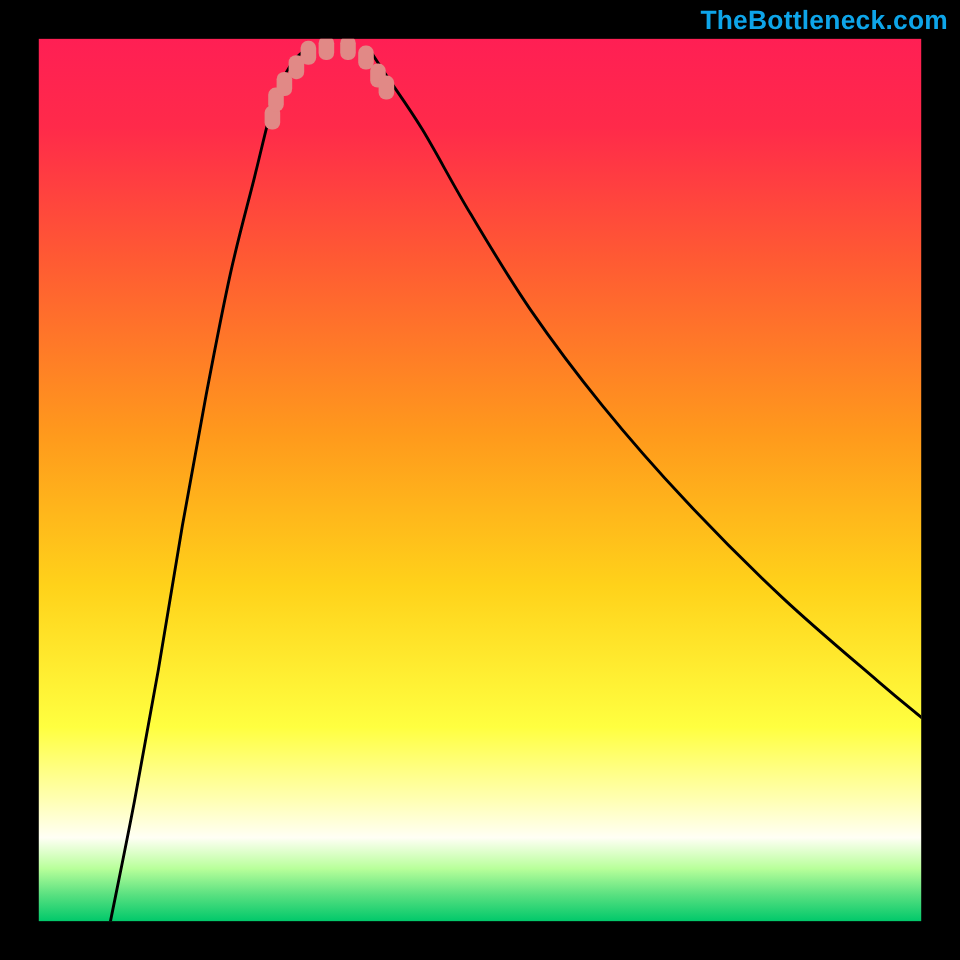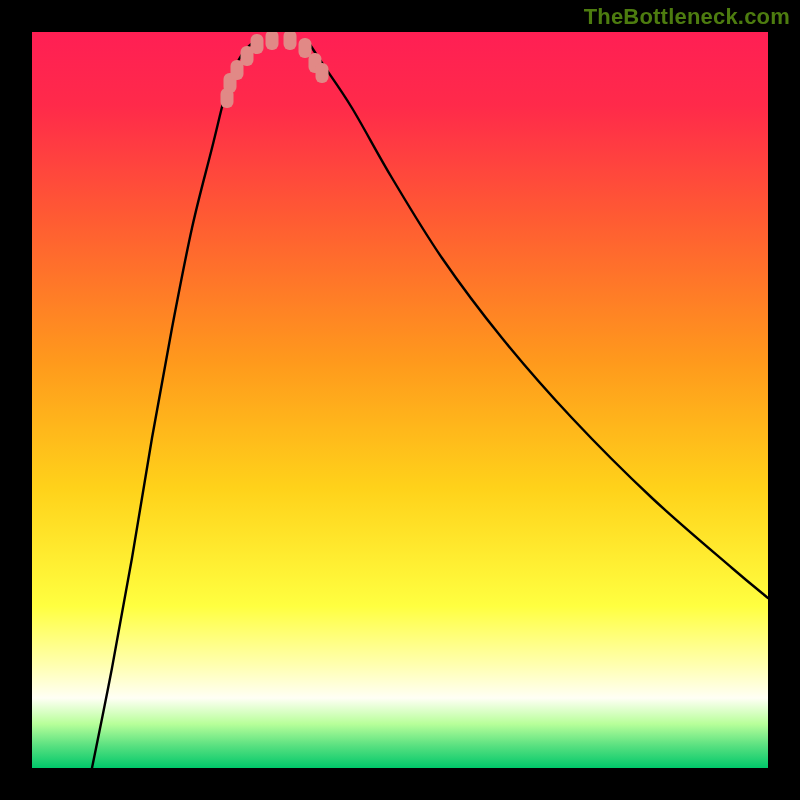--- a/index.html
+++ b/index.html
@@ -26,21 +26,21 @@
     height: 736px;
     overflow: hidden;
   }
   .watermark {
     position: absolute;
     top: 4px;
     right: 10px;
     font-family: Arial, Helvetica, sans-serif;
     font-size: 22px;
     font-weight: 600;
-    color: #4d7c0f;
+    color: #0ea5e9;
     letter-spacing: 0.2px;
   }
   svg { display: block; }
 </style>
 </head>
 <body>
 
 <div class="frame">
   <div class="plot">
     <svg id="chart-svg" width="736" height="736" viewBox="0 0 736 736" preserveAspectRatio="none">

